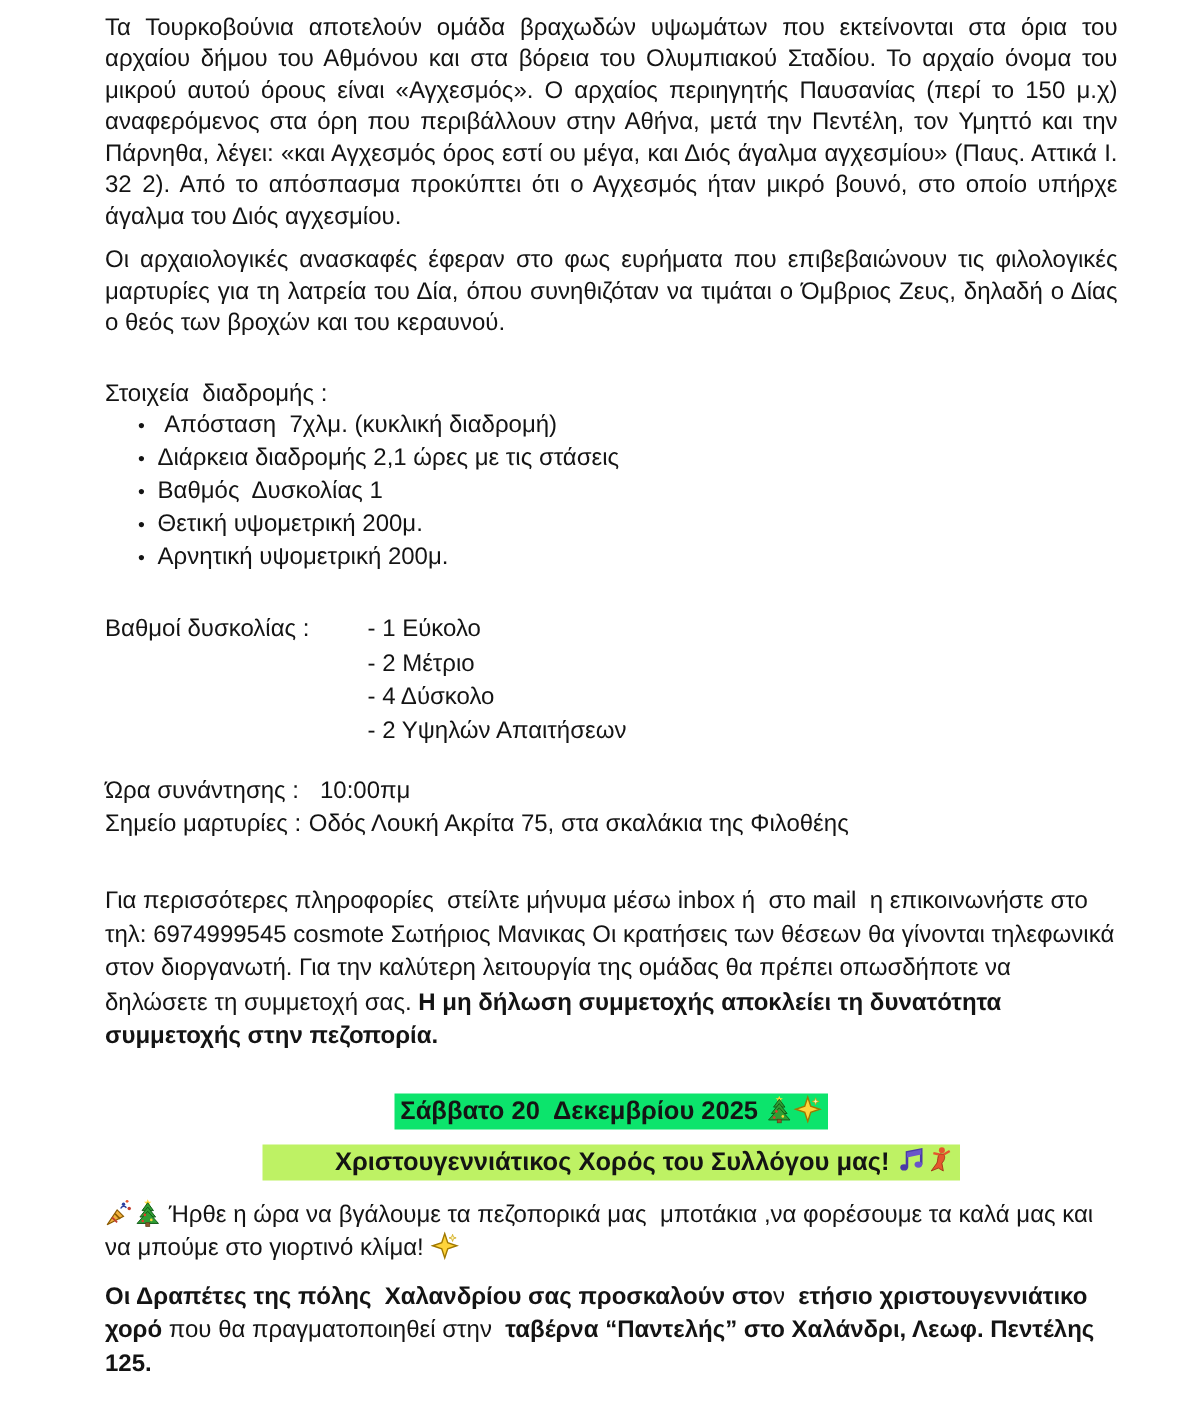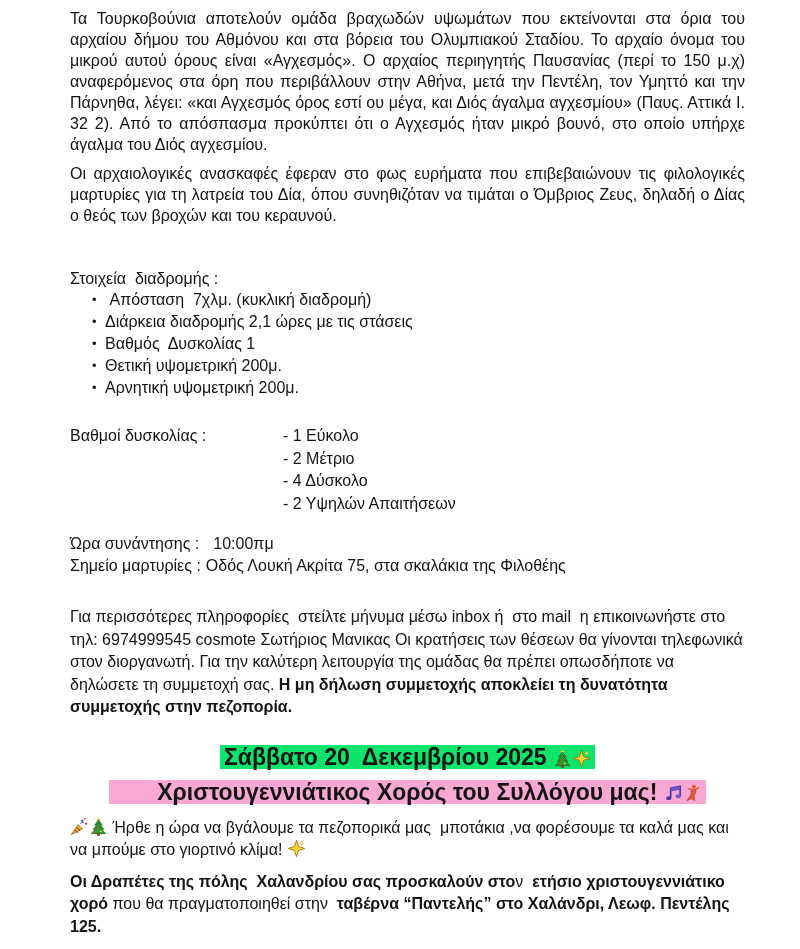--- a/index.html
+++ b/index.html
@@ -11,45 +11,45 @@
     font-family: "Liberation Sans", "DejaVu Sans", sans-serif;
     overflow: hidden;
   }
   .page { padding: 8px 55px 0 70px; font-size: 16px; line-height: 21px; }
   p { margin: 0; }
   .pre { white-space: pre-wrap; }
   .just { text-align: justify; }
   .bold { font-weight: bold; }
 
   .para2 { margin-top: 8px; }
-  .route-label { margin-top: 42px; }
+  .route-label { margin-top: 26px; }
 
   ul.bullets { list-style: none; margin: 0; padding: 0 0 0 22px; }
   ul.bullets li { position: relative; padding-left: 13px; line-height: 22px; white-space: pre-wrap; }
   ul.bullets li::before { content: "•"; position: absolute; left: 0; top: 0; font-size: 13px; }
 
   .difficulty { display: flex; margin-top: 26px; }
   .difficulty .dlabel { flex: 0 0 175px; line-height: 22px; }
-  .difficulty .dlevels div { line-height: 22.5px; white-space: pre-wrap; margin-left: 38px; }
+  .difficulty .dlevels div { line-height: 22.5px; white-space: pre-wrap; }
 
   .meeting { margin-top: 18px; font-weight: normal; }
   .meeting .line { line-height: 21.5px; }
   .meeting .time-value { margin-left: 14px; }
   .meeting .point-value { margin-left: 5px; }
 
   .info { margin-top: 30px; line-height: 22.5px; }
 
   .center { text-align: center; }
   .hl-row1 { margin-top: 26px; }
   .hl-row2 { margin-top: 10px; }
   .hl {
     display: inline-block;
     background: #0ce46c;
     font-weight: bold;
-    font-size: 23px;
+    font-size: 17px;
     line-height: 24px;
     padding: 0 4px;
     white-space: pre-wrap;
   }
 
   .festive { margin-top: 12px; line-height: 22px; }
   .invite  { margin-top: 10px; line-height: 22.5px; }
 
   .icon { display: inline-block; width: 19px; height: 19px; vertical-align: -3.5px; }
   .icon svg { display: block; width: 100%; height: 100%; }
@@ -104,21 +104,21 @@
             <circle cx="8" cy="11.5" r="0.9" fill="#e43b2e"></circle>
             <circle cx="12.5" cy="15" r="0.9" fill="#ffd83a"></circle>
             <circle cx="6.5" cy="15.8" r="0.9" fill="#e43b2e"></circle>
           </svg></span><span class="icon"><svg viewBox="0 0 20 20">
             <polygon points="10,1.5 12.1,7.9 18.5,10 12.1,12.1 10,18.5 7.9,12.1 1.5,10 7.9,7.9" fill="#ffd43b" stroke="#a07800" stroke-width="1"></polygon>
             <polygon points="15.5,2 16.1,3.9 18,4.5 16.1,5.1 15.5,7 14.9,5.1 13,4.5 14.9,3.9" fill="#fff4c1" stroke="#caa002" stroke-width="0.5"></polygon>
           </svg></span></span>
   </div>
 
   <div class="center hl-row2">
-    <span class="hl" style="background: #f9a8d4; padding-left: 48px;"><span>Χριστουγεννιάτικος Χορός του Συλλόγου μας! </span><span class="icon"><svg viewBox="0 0 20 20">
+    <span class="hl" style="background: #bef264; padding-left: 48px;"><span>Χριστουγεννιάτικος Χορός του Συλλόγου μας! </span><span class="icon"><svg viewBox="0 0 20 20">
             <path d="M7 15 L7 4.5 L17 2.5 L17 13" fill="none" stroke="#4a3aa8" stroke-width="1.8"></path>
             <polygon points="7,4.5 17,2.5 17,6 7,8" fill="#6a55c9"></polygon>
             <ellipse cx="5" cy="15" rx="2.7" ry="2.2" fill="#4a3aa8"></ellipse>
             <ellipse cx="15" cy="13" rx="2.7" ry="2.2" fill="#6a55c9"></ellipse>
           </svg></span><span class="icon"><svg viewBox="0 0 20 20">
             <circle cx="11.5" cy="3" r="2.1" fill="#e4572e"></circle>
             <path d="M10 5.5 C8 7.5 9 10 8 12 L4 17.5 L9 15.5 L12.5 17.5 L11.5 12 C13.5 10 14 7.5 12.8 5.8 Z" fill="#e4572e" stroke="#9e2f12" stroke-width="0.6"></path>
             <path d="M12.8 6 L17 3.5" stroke="#e4572e" stroke-width="1.7" fill="none"></path>
             <path d="M9.8 6 L5.5 5" stroke="#e4572e" stroke-width="1.7" fill="none"></path>
           </svg></span></span>

